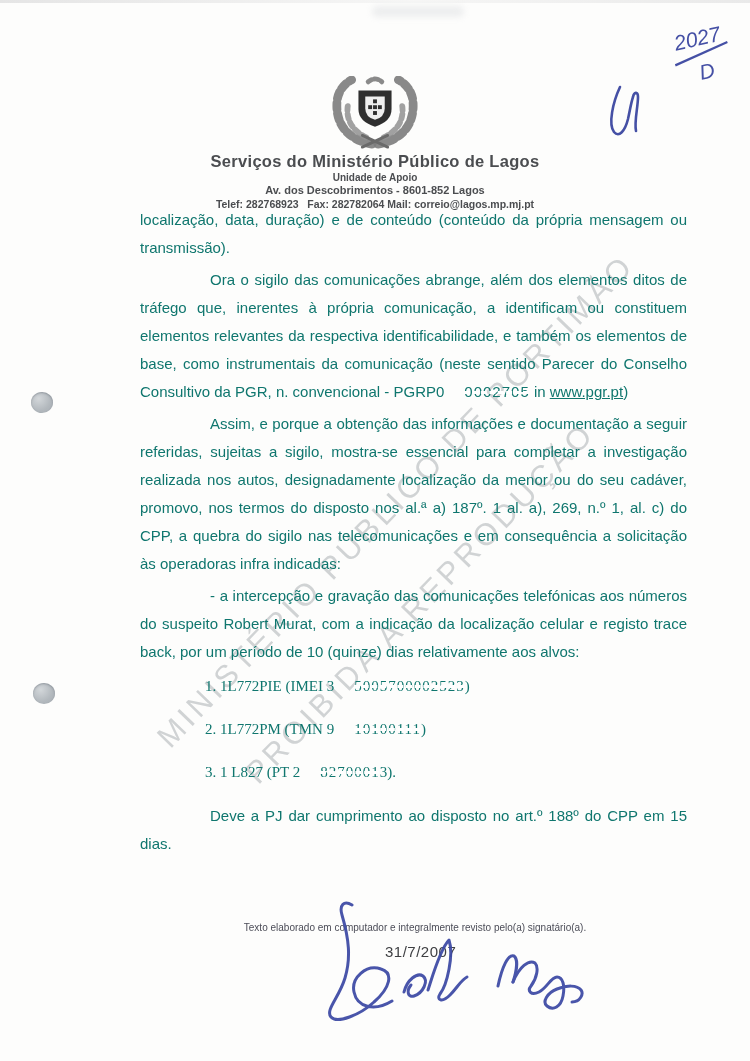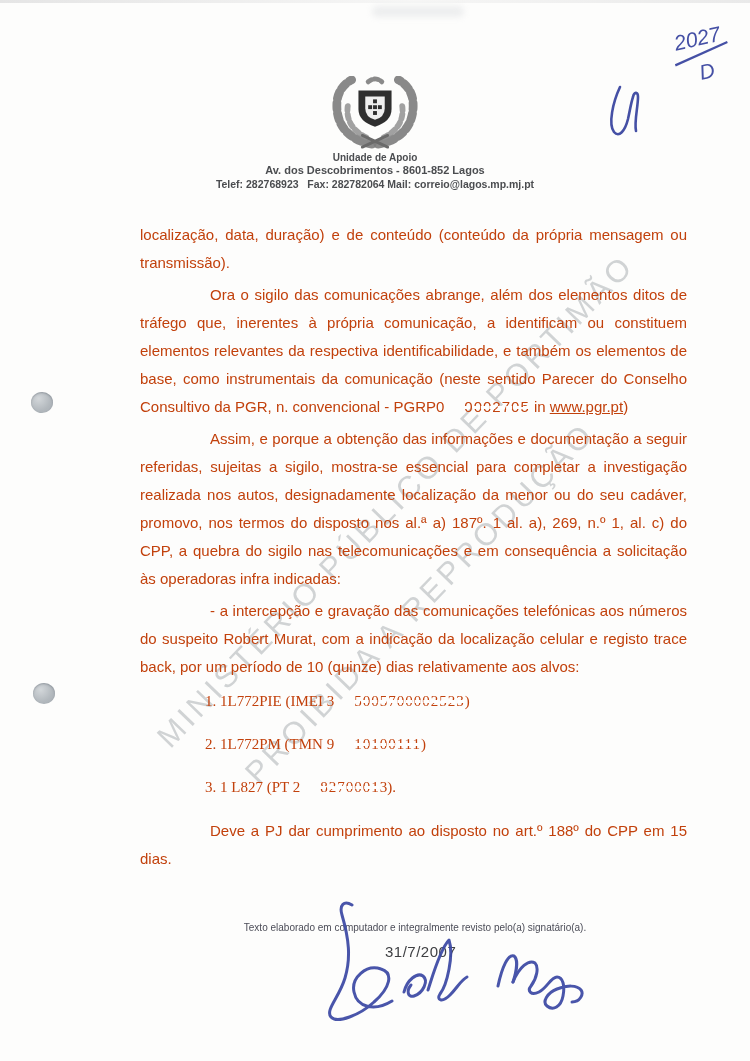--- a/index.html
+++ b/index.html
@@ -29,22 +29,22 @@
 
   
   .header{position:absolute;left:0;top:76px;width:750px;text-align:center;color:#4b4d50;}
   .header .emblem{display:block;margin:0 auto 2px auto;}
   .h-org{font-size:16.5px;font-weight:bold;letter-spacing:.3px;}
   .h-unit{font-size:10px;font-weight:bold;margin-top:1px;}
   .h-addr{font-size:11px;font-weight:bold;margin-top:1px;}
   .h-contact{font-size:10.5px;font-weight:bold;margin-top:2px;white-space:pre;}
 
   
-  .doc-body{position:absolute;left:140px;top:221px;width:547px;
-    color:#c2410c;font-size:15px;line-height:28px;text-align:justify;}
+  .doc-body{position:absolute;left:140px;top:206px;width:547px;
+    color:#0f766e;font-size:15px;line-height:28px;text-align:justify;}
   .doc-body p{margin:0 0 4px 0;text-indent:70px;}
   .doc-body p.noindent{text-indent:0;}
   .link{text-decoration:underline;}
   .redacted{filter:blur(.7px);letter-spacing:1px;
     text-decoration:line-through;text-decoration-style:dashed;
     text-decoration-color:#ffffff;text-decoration-thickness:3px;padding-left:20px;}
   ol.targets{list-style:none;margin:6px 0 4px 0;padding:0 0 0 65px;text-align:left;font-family:Liberation Serif, serif;}
   ol.targets li{margin:0 0 15px 0;}
   .p-last{margin-top:16px !important;}
 
@@ -91,20 +91,21 @@
     <path d="M53,15 h-17 v19 q0,13 17,18 q17,-5 17,-18 v-19 z" fill="#2f2f2f"></path>
     <path d="M53,21 h-10 v12 q0,9 10,12 q10,-3 10,-12 v-12 z" fill="#efefef"></path>
     <g fill="#2f2f2f">
       <rect x="51" y="24" width="4" height="4"></rect>
       <rect x="46" y="30" width="4" height="4"></rect>
       <rect x="51" y="30" width="4" height="4"></rect>
       <rect x="56" y="30" width="4" height="4"></rect>
       <rect x="51" y="36" width="4" height="4"></rect>
     </g>
   </svg>
+  <div class="h-org">Serviços do Ministério Público de Lagos</div>
   <div class="h-unit">Unidade de Apoio</div>
   <div class="h-addr">Av. dos Descobrimentos - 8601-852 Lagos</div>
   <div class="h-contact">Telef: 282768923   Fax: 282782064 Mail: correio@lagos.mp.mj.pt</div>
 </div>
 
 <div class="doc-body">
   <p class="noindent">localização, data, duração) e de conteúdo (conteúdo da própria mensagem ou transmissão).</p>
   <p><span>Ora o sigilo das comunicações abrange, além dos elementos ditos de tráfego que, inerentes à própria comunicação, a identificam ou constituem elementos relevantes da respectiva identificabilidade, e também os elementos de base, como instrumentais da comunicação (neste sentido Parecer do Conselho Consultivo da PGR, n. convencional - PGRP0</span><span class="redacted">0002705</span><span> in </span><span class="link">www.pgr.pt</span><span>)</span></p>
   <p>Assim, e porque a obtenção das informações e documentação a seguir referidas, sujeitas a sigilo, mostra-se essencial para completar a investigação realizada nos autos, designadamente localização da menor ou do seu cadáver, promovo, nos termos do disposto nos al.ª a) 187º. 1 al. a), 269, n.º 1, al. c) do CPP, a quebra do sigilo nas telecomunicações e em consequência a solicitação às operadoras infra indicadas:</p>
   <p>- a intercepção e gravação das comunicações telefónicas aos números do suspeito Robert Murat, com a indicação da localização celular e registo trace back, por um período de 10 (quinze) dias relativamente aos alvos:</p>

